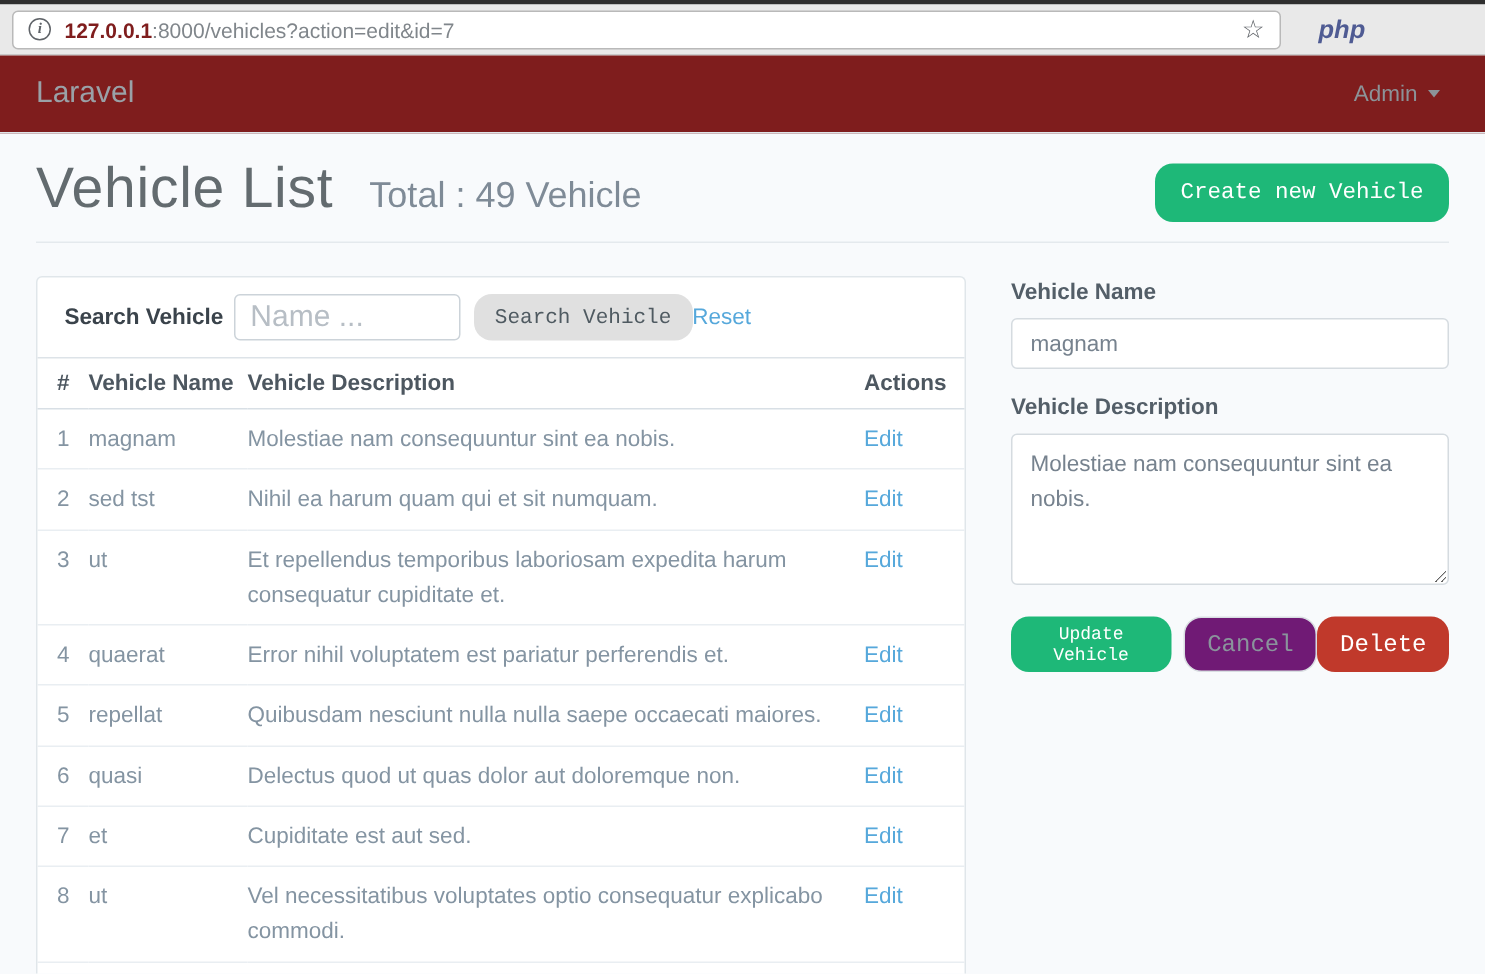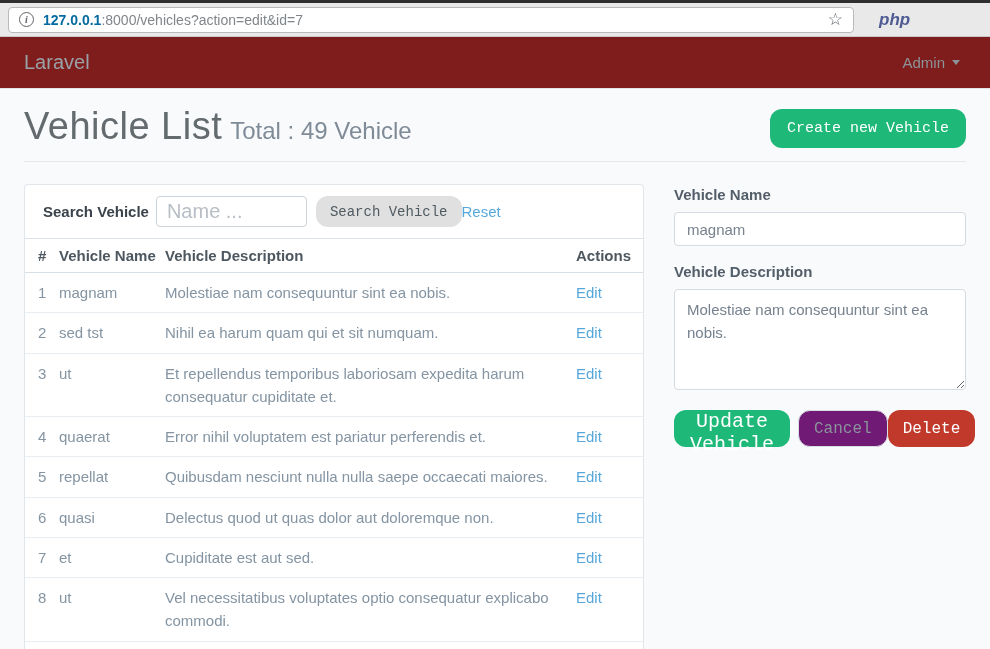--- a/index.html
+++ b/index.html
@@ -21,21 +21,21 @@
     border: 1px solid #b9b9b9; border-radius: 4px;
     display: flex; align-items: center; padding: 0 10px;
   }
   .info-icon {
     width: 15px; height: 15px; border: 1.5px solid #5f6368; border-radius: 50%;
     color: #5f6368; font-size: 10px; font-weight: 700; font-style: italic;
     display: inline-flex; align-items: center; justify-content: center;
     margin-right: 9px; flex: none; font-family: "Liberation Serif", serif;
   }
   .url-text { font-size: 14px; color: #80868b; white-space: nowrap; flex: 1; }
-  .url-text b { color: #0369a1; font-weight: 700; }
+  .url-text b { color: #7f1d1d; font-weight: 700; }
   .star-icon { color: #5f6368; font-size: 17px; line-height: 1; margin-left: auto; cursor: pointer; }
   .ext-badge {
     margin-left: 25px; font-style: italic; font-weight: 700;
     color: #4f5b93; font-size: 17px; cursor: pointer;
   }
 
   
   .navbar {
     height: 52px; background: #7f1d1d; border-bottom: 1px solid #dfe4e8;
     display: flex; align-items: center; justify-content: space-between;
@@ -47,21 +47,21 @@
     width: 0; height: 0; margin-left: 7px;
     border-left: 4px solid transparent; border-right: 4px solid transparent;
     border-top: 5px solid #8c9398;
   }
 
   
   .page { padding: 0 24px; }
   .page-header { display: flex; align-items: flex-end; justify-content: space-between; margin-top: 16px; }
   .title-wrap { display: flex; align-items: baseline; }
   .page-title { font-size: 38px; font-weight: 400; color: #636b6f; letter-spacing: 0.5px; }
-  .page-subtitle { font-size: 24px; color: #7f8b97; margin-left: 8px; }
+  .page-subtitle { font-size: 24px; color: #7f8b97; margin-left: 24px; }
   .btn {
     border: none; border-radius: 12px; font-size: 15px; cursor: pointer;
     font-family: Liberation Mono, monospace;
   }
   .btn-green { background: var(--green); color: #fff; padding: 11px 17px; }
   .rule { border: none; border-top: 1px solid #e4e9ed; margin-top: 13px; }
 
   .content { display: flex; margin-top: 22px; align-items: flex-start; }
 
   
@@ -114,21 +114,21 @@
     padding: 9px 12px; font-size: 15px; color: #76828e; background: #fff;
     font-family: inherit; line-height: 1.5; resize: both; margin-bottom: 16px;
   }
   .form-buttons { display: flex; align-items: center; }
   .btn-update { height: 37px; padding: 0 16px; }
   .btn-cancel {
     height: 37px; padding: 0 15px; margin-left: 8px;
     background: #701a75; border: 1px solid #d9dee2; color: #8a949c; font-size: 16px;
   }
   .btn-delete { height: 37px; padding: 0 15px; margin-left: auto; background: var(--red); color: #fff; font-size: 16px; }
-  .btn-update { font-size: 20px; }
+  .btn-update { font-size: 12px; }
 </style>
 </head>
 <body>
 
 <div>
   <div class="window-strip"></div>
   <div class="chrome-bar">
     <div class="url-bar">
       <span class="info-icon">i</span>
       <span class="url-text"><b>127.0.0.1</b><span>:8000/vehicles?action=edit&amp;id=7</span></span>

